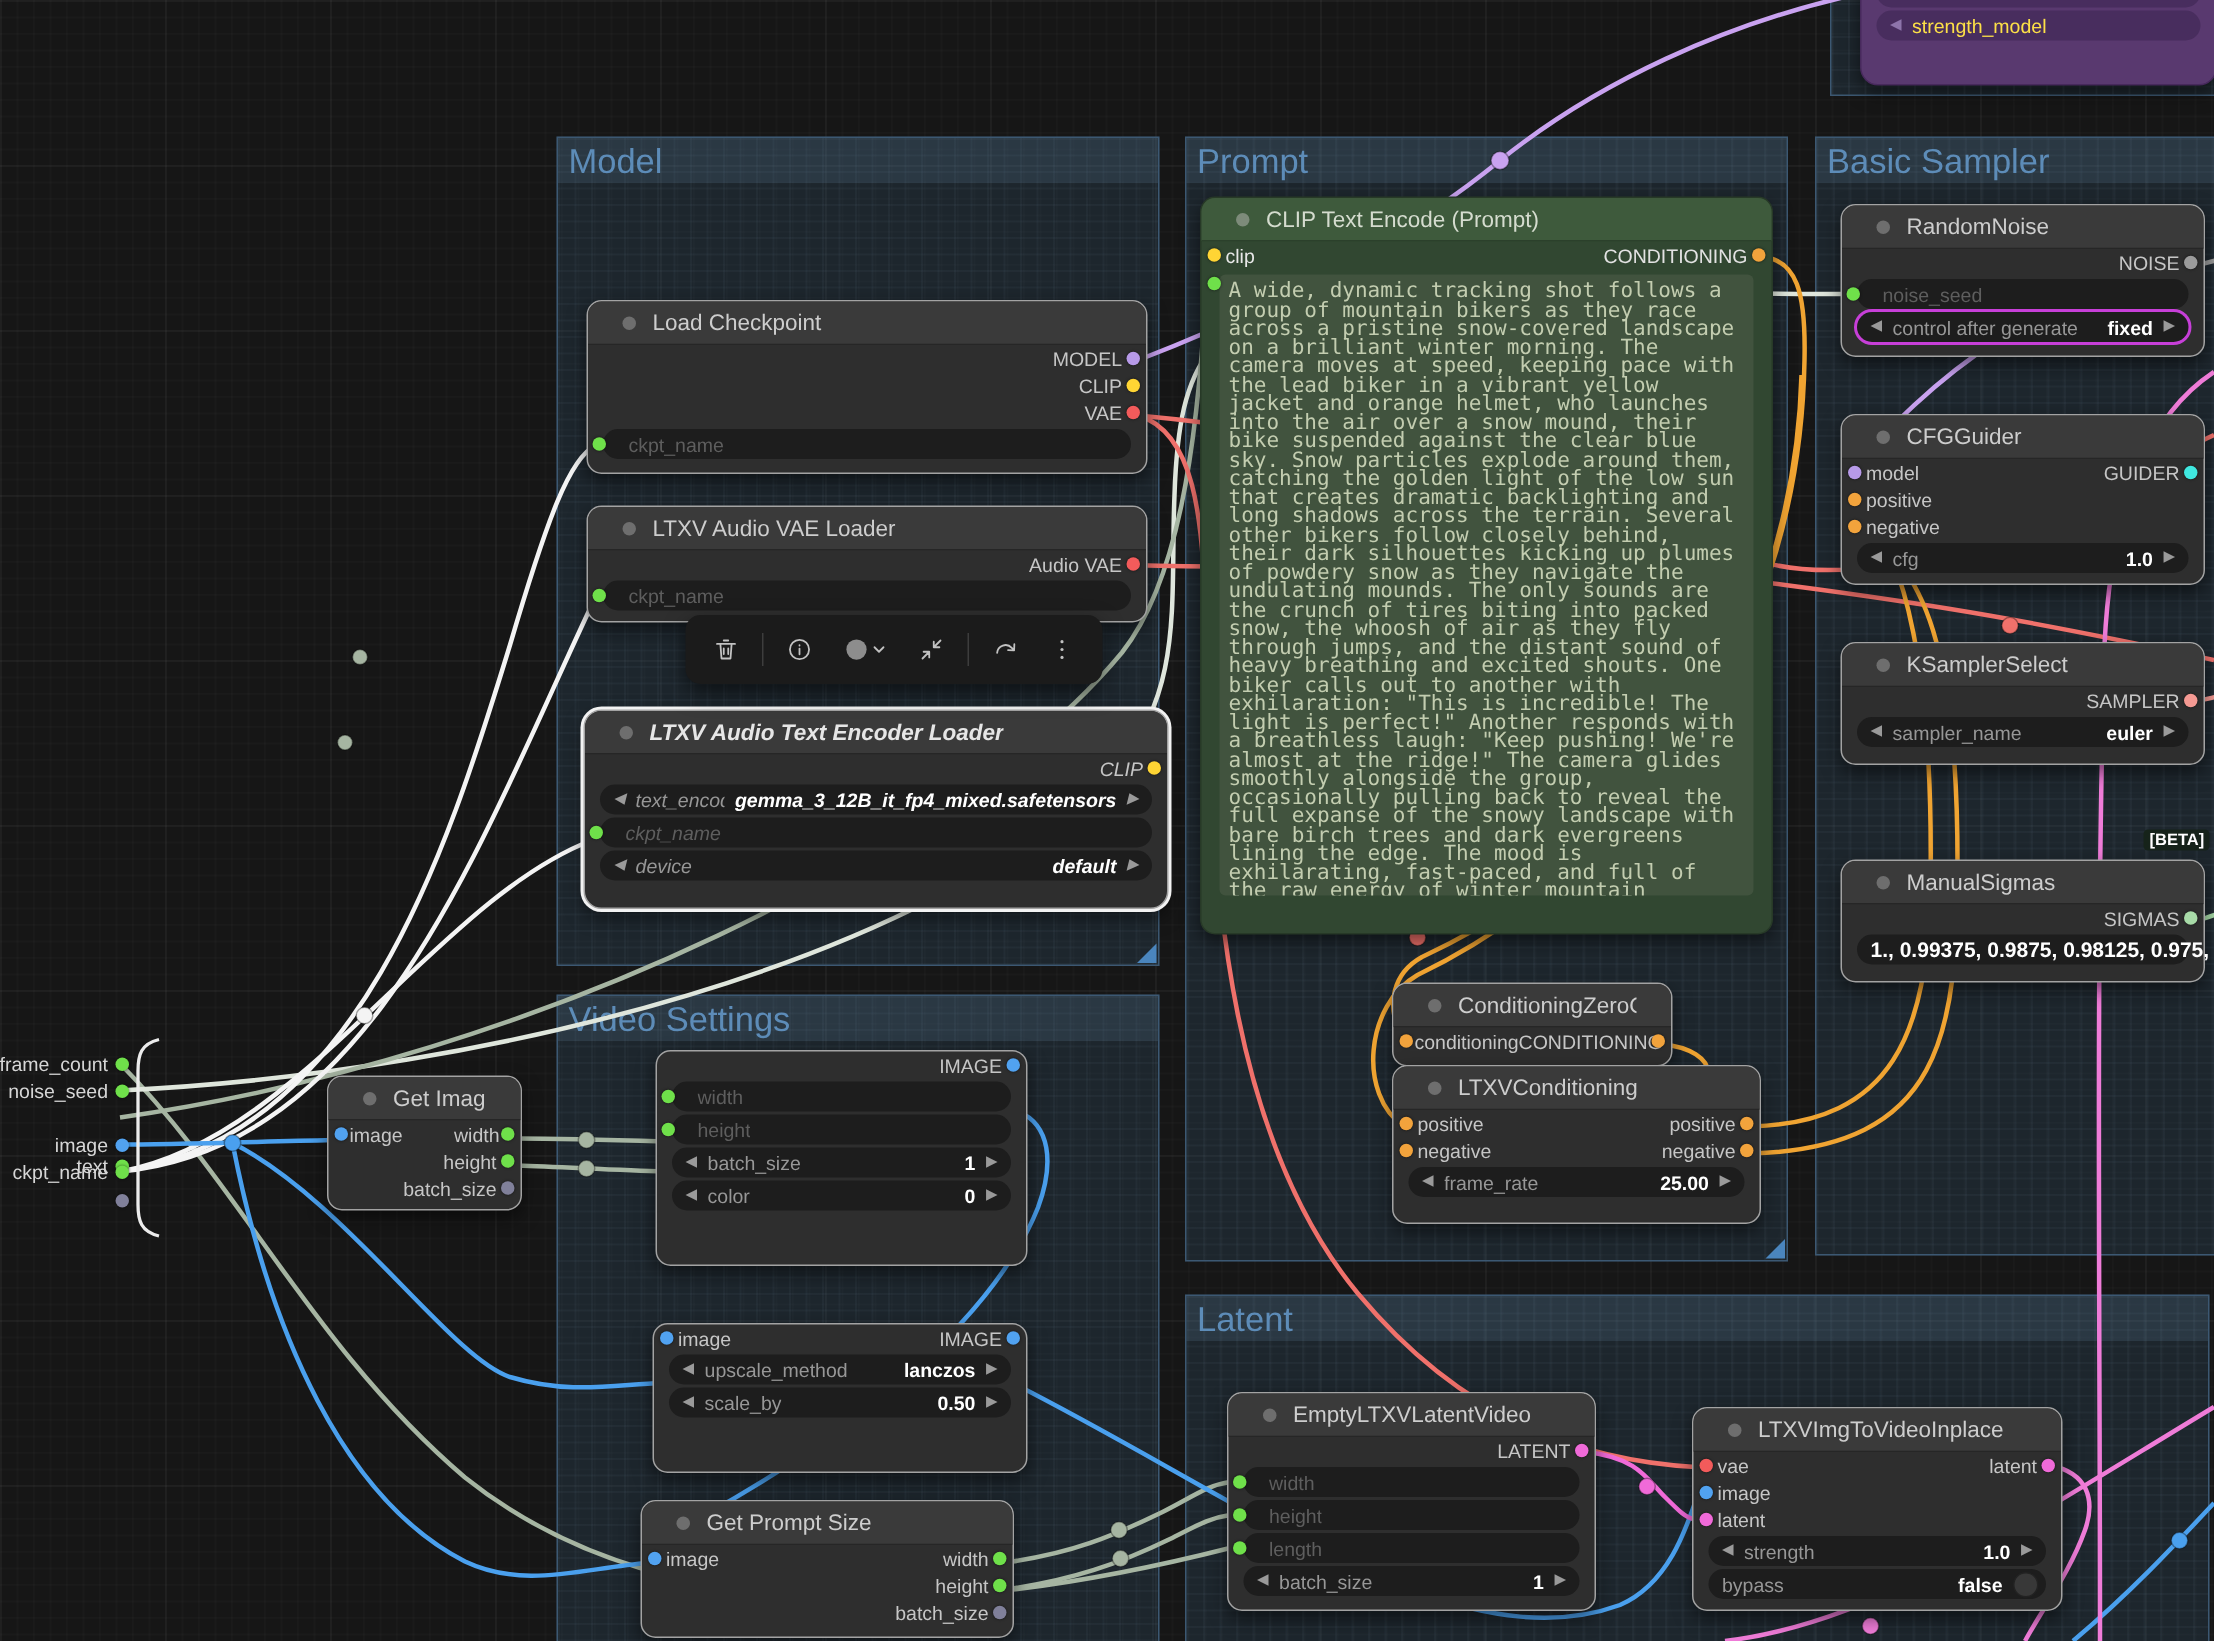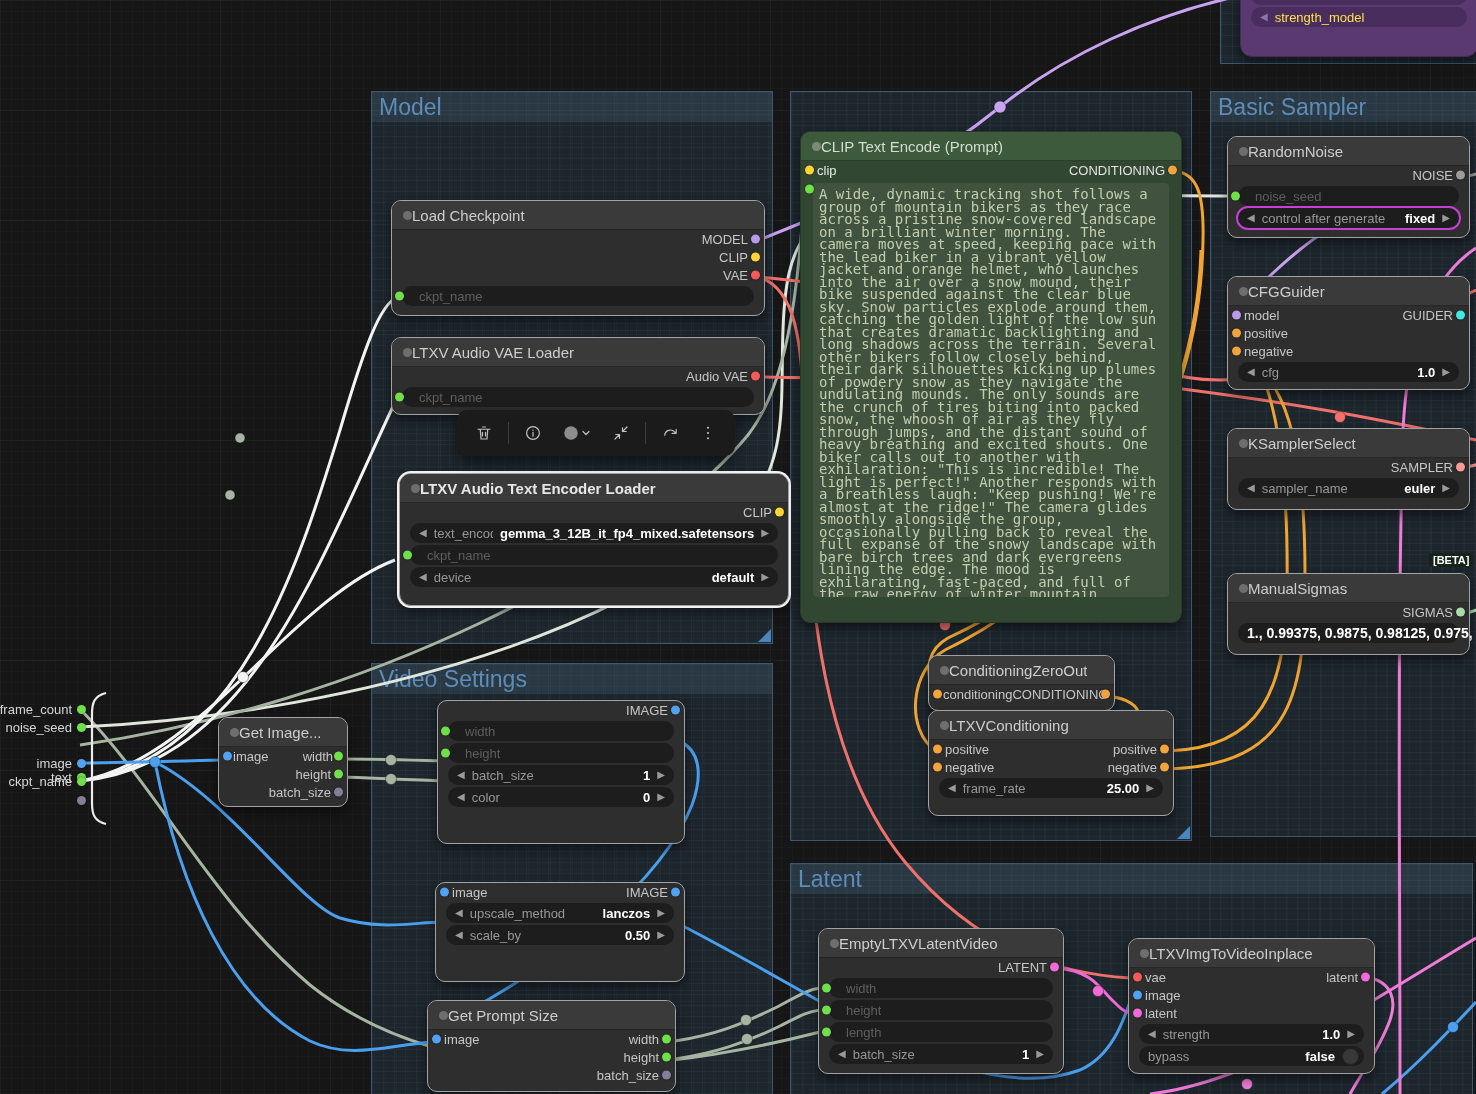--- a/index.html
+++ b/index.html
@@ -18,21 +18,21 @@
          background-size:11px 11px;}
   .g-header{height:30px;background:rgba(130,175,215,0.13);display:flex;align-items:center;padding:0 7px;}
   .g-title{font-size:23px;color:#5d8cb8;}
   .g-resize{position:absolute;right:1px;bottom:1px;width:0;height:0;
             border-left:13px solid transparent;border-bottom:13px solid #4a85bd;}
   .wires{position:absolute;left:0;top:0;z-index:5;pointer-events:none;}
   .node{position:absolute;z-index:10;background:#2e2e2e;border-radius:10px;
         box-shadow:0 5px 12px rgba(0,0,0,0.5);border:1px solid #a3a3a3;}
   .node.selected{box-shadow:0 0 0 2px #f2f2f2,0 5px 12px rgba(0,0,0,0.5);}
   .n-header{height:28px;background:#3a3a3a;border-radius:9px 9px 0 0;display:flex;align-items:center;
-            gap:0;padding:0 11px;border-bottom:1px solid #262626;}
+            gap:11px;padding:0 23px;border-bottom:1px solid #262626;}
   .tdot{width:9px;height:9px;border-radius:50%;background:#6e6e6e;flex:none;}
   .n-title{font-size:15px;color:#cdcdcd;white-space:nowrap;overflow:hidden;}
   .srow{position:relative;height:18px;display:flex;align-items:center;font-size:13px;color:#c6c6c6;padding:0 16px;}
   .srow.out{justify-content:flex-end;}
   .srow.duo{justify-content:space-between;}
   .pdot{position:absolute;top:50%;width:9px;height:9px;border-radius:50%;transform:translateY(-50%);
         box-shadow:0 0 2px rgba(0,0,0,0.6);z-index:2;}
   .pdot.l{left:4px;} .pdot.r{right:4px;}
   .lime{background:#6fe04a;} .yellow{background:#ffd534;} .redp{background:#f35b5b;}
   .bluep{background:#51a2f0;} .orangep{background:#f2a33c;} .lavp{background:#b79ae8;}
@@ -77,20 +77,23 @@
 </head>
 <body>
 
 <div class="group" style="left:371px;top:91px;width:400px;height:551px;">
   <div class="g-header">
       <span class="g-title">Model</span>
     </div>
   <div class="g-resize"></div>
 </div>
 <div class="group" style="left:790px;top:91px;width:400px;height:748px;">
+  <div class="g-header">
+      <span class="g-title">Prompt</span>
+    </div>
   <div class="g-resize"></div>
 </div>
 <div class="group" style="left:1210px;top:91px;width:266px;height:744px;">
   <div class="g-header">
       <span class="g-title">Basic Sampler</span>
     </div>
 </div>
 <div class="group" style="left:371px;top:663px;width:400px;height:440px;">
   <div class="g-header">
       <span class="g-title">Video Settings</span>
@@ -264,21 +267,21 @@
   </div>
   <div class="tb-btn">
     <svg width="18" height="18" viewBox="0 0 24 24">
         <circle cx="12" cy="5" r="1.4" fill="#c2c2c2" stroke="none"></circle>
         <circle cx="12" cy="12" r="1.4" fill="#c2c2c2" stroke="none"></circle>
         <circle cx="12" cy="19" r="1.4" fill="#c2c2c2" stroke="none"></circle>
       </svg>
   </div>
 </div>
 
-<div class="node selected" style="left:399px;top:473px;width:388px;height:131px;border-radius:12px;">
+<div class="node selected" style="left:389px;top:473px;width:388px;height:131px;border-radius:12px;font-style:italic;">
   <div class="n-header" style="border-radius:11px 11px 0 0;">
     <span class="tdot"></span>
     <span class="n-title" style="font-weight:700;color:#e6e6e6;">LTXV Audio Text Encoder Loader</span>
   </div>
   <div class="srow out">
       <span>CLIP</span>
       <span class="pdot r yellow"></span>
     </div>
   <div class="wrow">
     <div class="widget">

